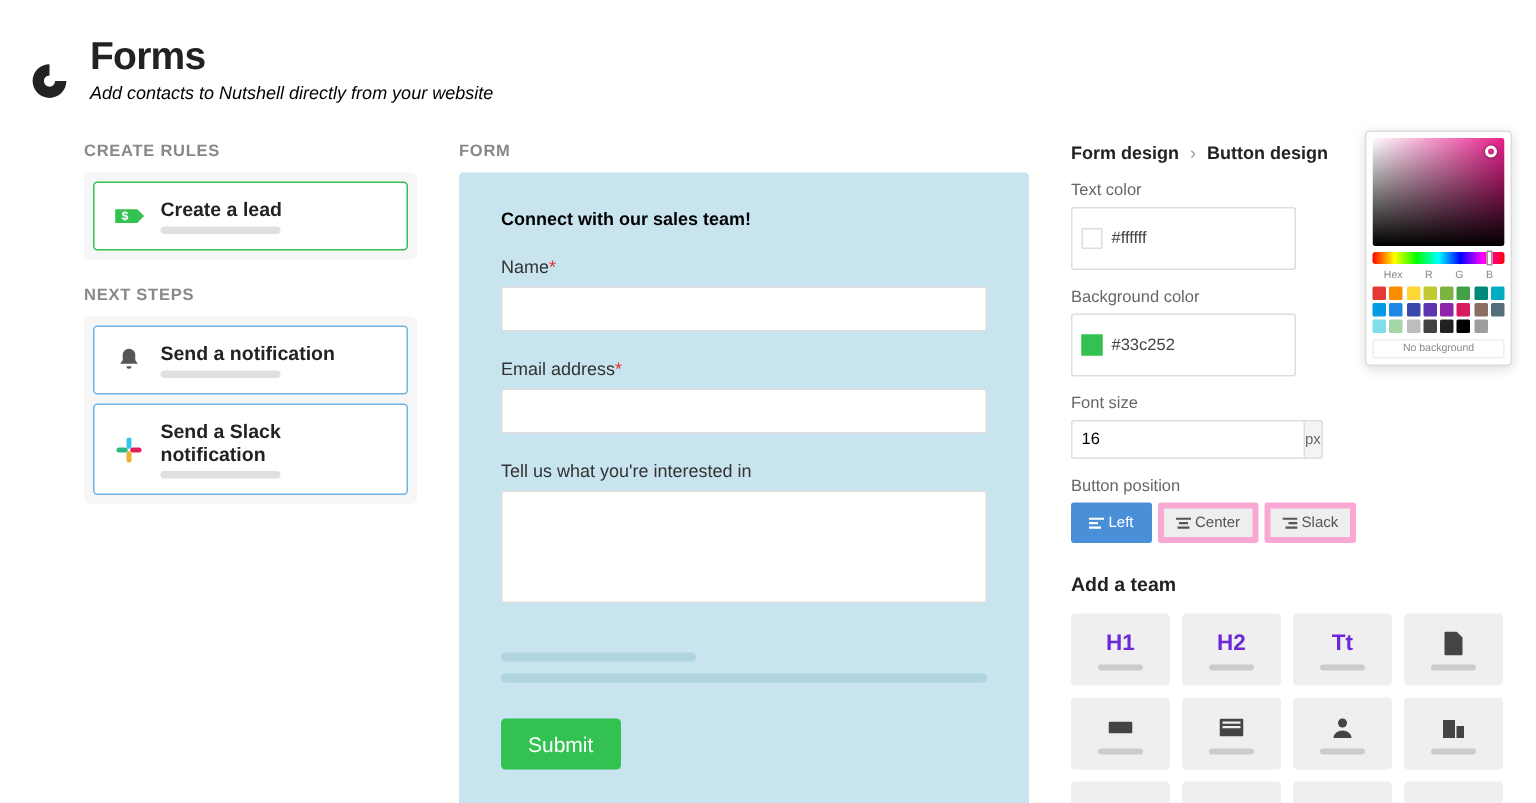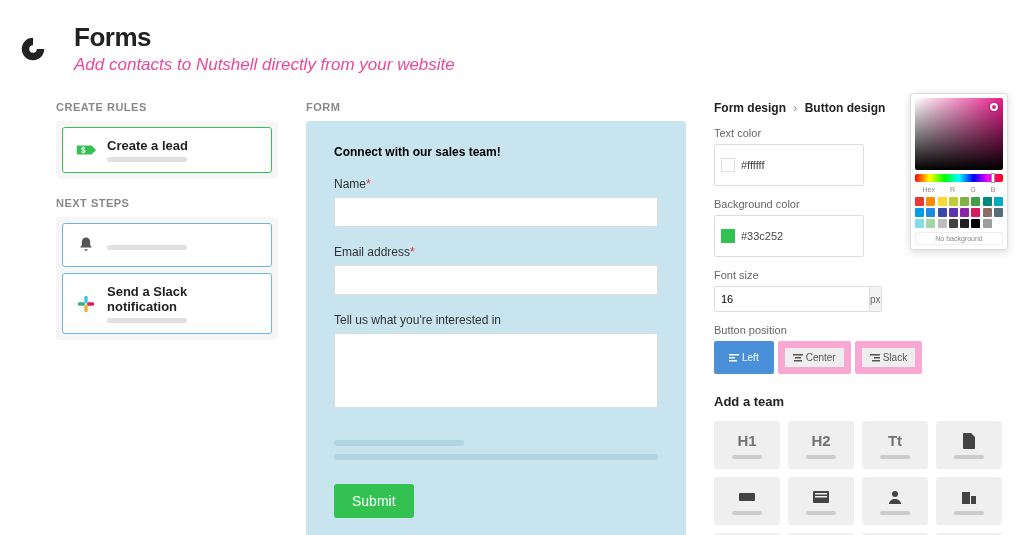--- a/index.html
+++ b/index.html
@@ -1,20 +1,20 @@
 <!DOCTYPE html>
 <html><head>
 <meta charset="utf-8">
 <style>
 * { box-sizing: border-box; margin: 0; padding: 0; }
 body { font-family: -apple-system, BlinkMacSystemFont, "Segoe UI", Helvetica, Arial, sans-serif; color: #222; background: #fff; width: 1024px; }
-.header { display: flex; align-items: center; padding: 22px 18px 10px 18px; gap: 26px; }
+.header { display: flex; align-items: flex-end; padding: 22px 18px 10px 18px; gap: 12px; }
 .logo { width: 30px; height: 30px; }
 .title { font-size: 26px; font-weight: 700; letter-spacing: -0.5px; color: #222; }
-.subtitle { font-size: 17px; color: #ec4899; font-style: italic; margin-top: 2px; }
+.subtitle { font-size: 12px; color: #000000; font-style: italic; margin-top: 2px; }
 .main { display: flex; padding: 8px 18px 20px 56px; gap: 28px; align-items: flex-start; }
 .col-left { width: 222px; flex-shrink: 0; }
 .section-label { font-size: 11px; font-weight: 600; letter-spacing: 0.5px; color: #888; text-transform: uppercase; margin-bottom: 8px; margin-top: 8px; }
 .rule-block { background: #f6f6f6; padding: 6px; border-radius: 4px; margin-bottom: 18px; }
 .rule-card { background: #fff; border: 1px solid #ddd; border-radius: 3px; padding: 10px 12px; display: flex; align-items: center; gap: 10px; cursor: pointer; margin-bottom: 6px; }
 .rule-card:last-child { margin-bottom: 0; }
 .rule-card.green { border-color: #33c252; }
 .rule-card.blue { border-color: #6fb4e6; }
 .rule-icon { width: 22px; height: 22px; flex-shrink: 0; display: flex; align-items: center; justify-content: center; }
 .rule-text { flex: 1; }
@@ -34,25 +34,25 @@
 .col-right { flex: 1; padding: 8px 4px 0 0; position: relative; }
 .breadcrumb { font-size: 12px; font-weight: 600; color: #222; margin-bottom: 12px; }
 .bc-sep { color: #999; margin: 0 4px; font-weight: 400; }
 .prop-label { font-size: 11px; color: #666; margin-bottom: 5px; }
 .prop-input { width: 150px; height: 42px; border: 1px solid #ddd; border-radius: 2px; display: flex; align-items: center; padding: 3px 6px; font-size: 11px; color: #444; margin-bottom: 12px; gap: 6px; }
 .swatch { width: 14px; height: 14px; border: 1px solid #ddd; }
 .fontsize-row { display: flex; width: 150px; margin-bottom: 12px; }
 .fontsize-input { flex: 1; height: 26px; border: 1px solid #ddd; border-radius: 2px 0 0 2px; padding: 3px 6px; font-size: 11px; }
 .unit-box { width: 26px; height: 26px; border: 1px solid #ddd; border-left: none; border-radius: 0 2px 2px 0; display: flex; align-items: center; justify-content: center; font-size: 10px; color: #666; background: #f4f4f4; }
 .btn-pos-row { display: flex; gap: 4px; margin-bottom: 20px; }
-.pos-btn { font-size: 10px; padding: 4px 8px; border: 7px solid #f9a8d4; border-radius: 2px; background: #eee; color: #555; cursor: pointer; display: flex; align-items: center; gap: 3px; }
+.pos-btn { font-size: 10px; padding: 4px 8px; border: 4px solid #f9a8d4; border-radius: 2px; background: #eee; color: #555; cursor: pointer; display: flex; align-items: center; gap: 3px; }
 .pos-btn.active { background: #4a90d9; color: #fff; border-color: #4a90d9; }
 .add-block-title { font-size: 13px; font-weight: 600; color: #222; margin-bottom: 12px; }
 .block-grid { display: grid; grid-template-columns: repeat(4, 1fr); gap: 8px; }
-.block-item { background: #efefef; height: 48px; border-radius: 3px; display: flex; flex-direction: column; align-items: center; justify-content: center; cursor: pointer; color: #737373; }
+.block-item { background: #efefef; height: 48px; border-radius: 3px; display: flex; flex-direction: column; align-items: center; justify-content: center; cursor: pointer; color: #6d28d9; }
 .block-glyph { font-size: 15px; font-weight: 700; height: 18px; display: flex; align-items: center; }
 .block-bar { width: 30px; height: 4px; background: #ccc; border-radius: 2px; margin-top: 5px; }
 
 .color-picker { position: absolute; top: 0; right: -2px; width: 98px; background: #fff; border: 1px solid #ddd; border-radius: 3px; box-shadow: 0 2px 8px rgba(0,0,0,0.15); padding: 4px; z-index: 10; }
 .cp-gradient { width: 100%; height: 72px; border-radius: 2px; position: relative;
   background: linear-gradient(to bottom, rgba(0,0,0,0) 0%, #000 100%), linear-gradient(to right, #fff 0%, #e91e8c 100%);
 }
 .cp-cursor { position: absolute; top: 5px; right: 5px; width: 8px; height: 8px; border: 2px solid #fff; border-radius: 50%; box-shadow: 0 0 2px rgba(0,0,0,0.6); }
 .cp-hue { height: 8px; margin-top: 4px; border-radius: 2px; background: linear-gradient(to right, #f00, #ff0, #0f0, #0ff, #00f, #f0f, #f00); position: relative; }
 .cp-hue-handle { position: absolute; right: 8px; top: -1px; width: 4px; height: 10px; background: #fff; border: 1px solid #999; }
@@ -97,20 +97,21 @@
 
     <div class="section-label">NEXT STEPS</div>
     <div class="rule-block">
       <div class="rule-card blue">
         <div class="rule-icon">
           <svg viewBox="0 0 24 24" width="20" height="20">
               <path d="M12 3a5 5 0 0 0-5 5v4l-2 3h14l-2-3V8a5 5 0 0 0-5-5zm-2 14a2 2 0 0 0 4 0h-4z" fill="#555"></path>
             </svg>
         </div>
         <div class="rule-text">
+          <div class="rule-title">Send a notification</div>
           <div class="placeholder-bar"></div>
         </div>
       </div>
       <div class="rule-card blue">
         <div class="rule-icon">
           <svg viewBox="0 0 24 24" width="20" height="20">
             <rect x="10" y="2" width="4" height="9" rx="2" fill="#36C5F0"></rect>
             <rect x="2" y="10" width="9" height="4" rx="2" fill="#2EB67D"></rect>
             <rect x="10" y="13" width="4" height="9" rx="2" fill="#ECB22E"></rect>
             <rect x="13" y="10" width="9" height="4" rx="2" fill="#E01E5A"></rect>

